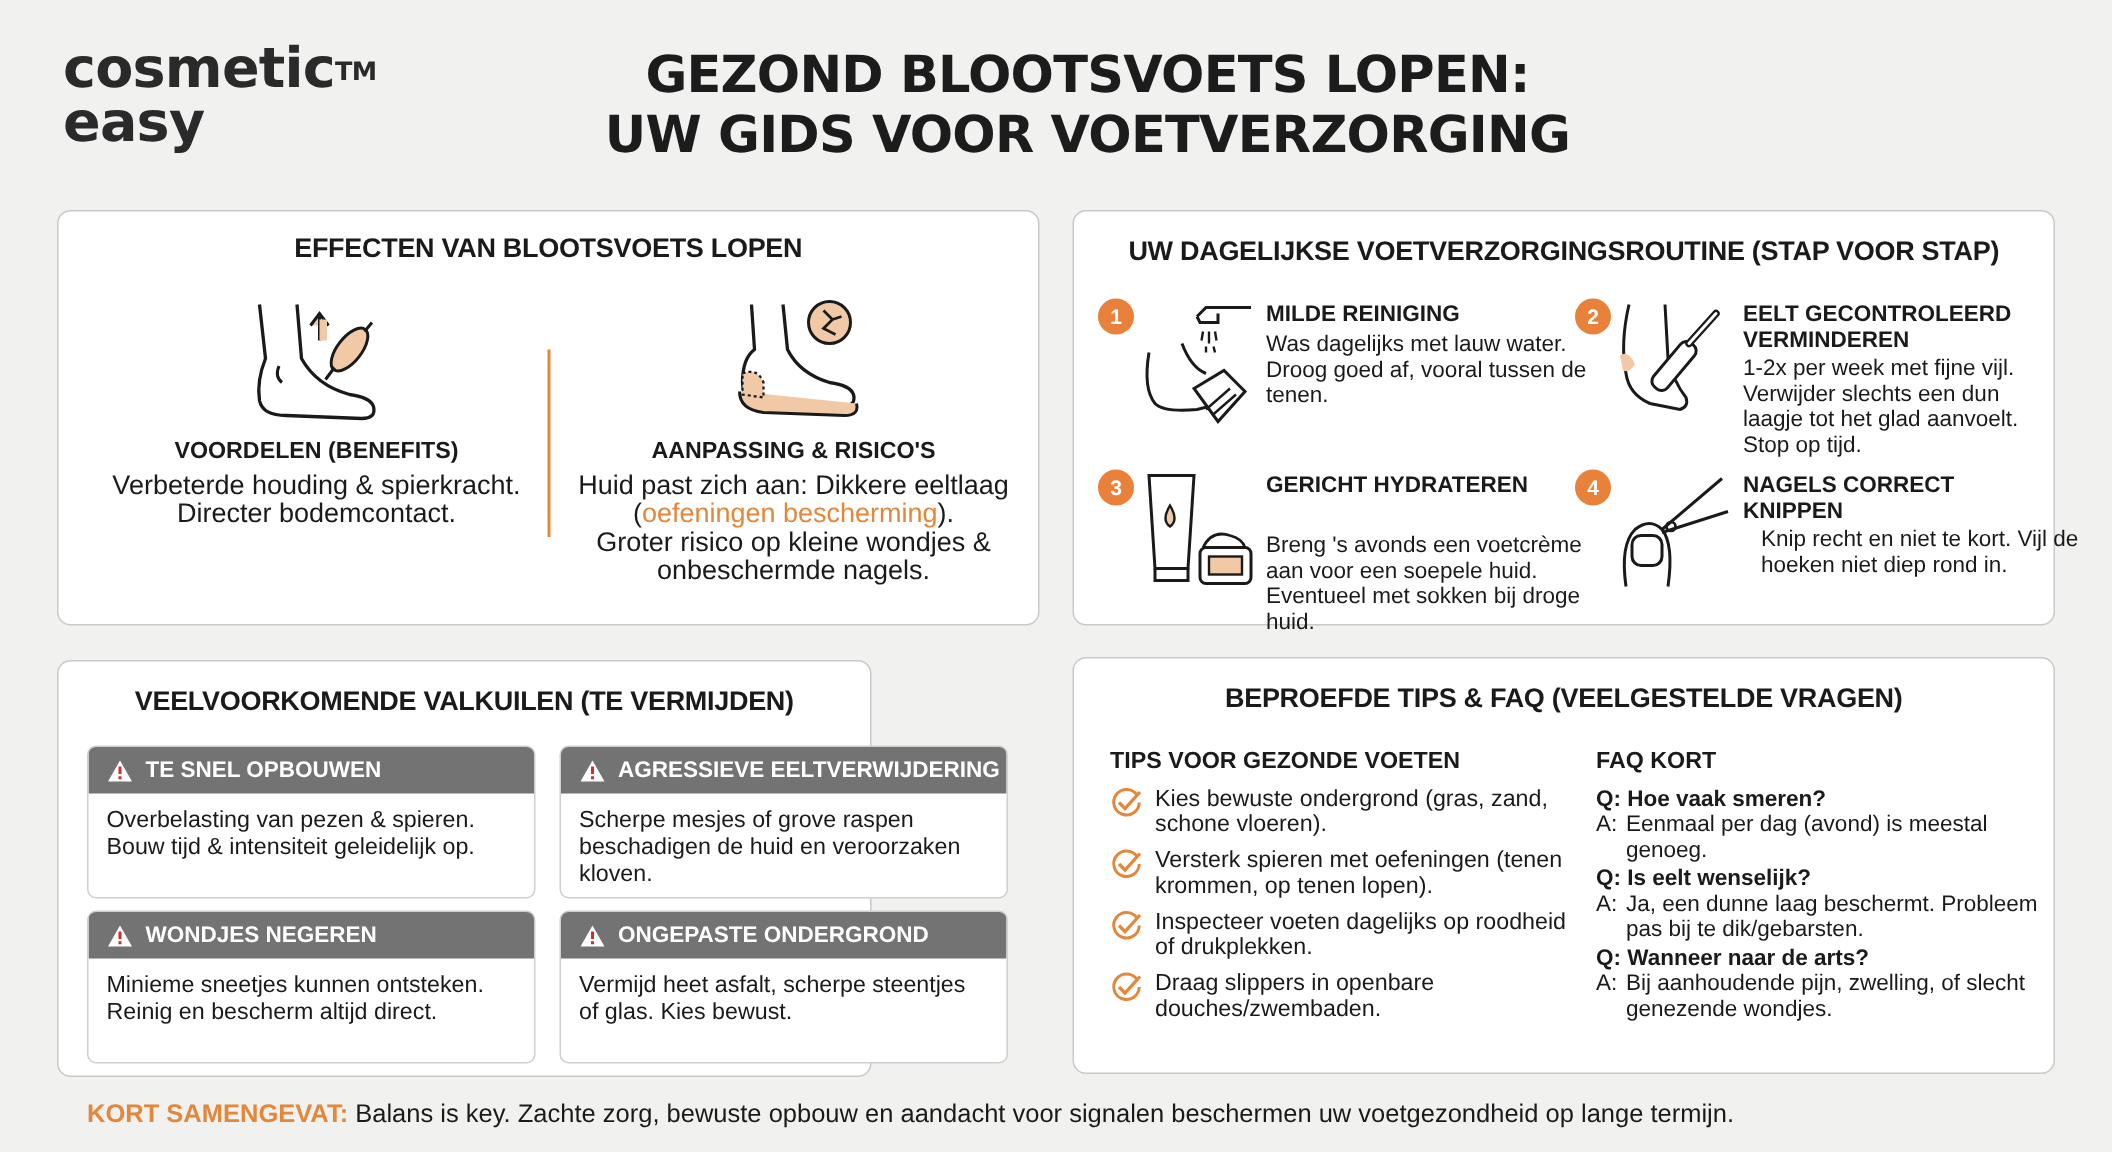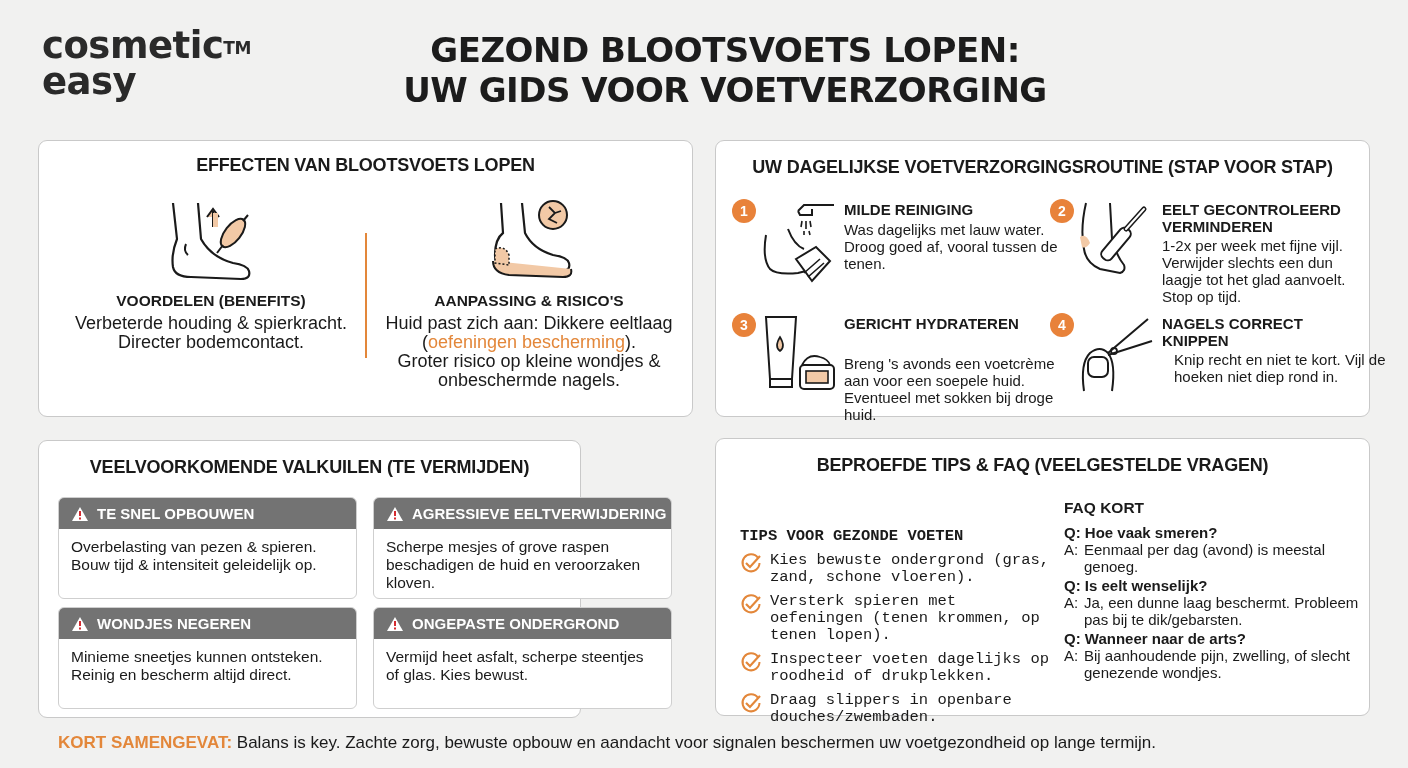--- a/index.html
+++ b/index.html
@@ -57,21 +57,21 @@
     position: absolute; width: 299px; height: 102px; border: 1.5px solid #cfcfcf;
     border-radius: 6px; overflow: hidden; background: #fff; font-family: "Liberation Sans", sans-serif;
   }
   .pit-head {
     height: 31px; background: #737373; color: #fff; font-weight: bold;
     font-size: 15px; line-height: 31px; padding-left: 12px; display: flex; align-items: center;
   }
   .pit-head .warn { margin-right: 8px; }
   .pit p { font-size: 15.5px; line-height: 18px; padding: 9px 12px 0 12px; }
 
-  .tips { position: absolute; left: 24px; top: 60px; width: 310px; font-family: Liberation Mono, monospace; margin-top: 28px; }
+  .tips { position: absolute; left: 24px; top: 60px; width: 310px; font-family: Liberation Sans, sans-serif; }
   .tips h4, .faq h4 { font-size: 15.5px; font-weight: bold; margin-bottom: 7px; }
   .tip { display: flex; margin-bottom: 7px; font-size: 15.5px; line-height: 17px; }
   .tip .chk { flex: 0 0 22px; margin-right: 8px; margin-top: 0px; }
   .faq { position: absolute; left: 348px; top: 60px; width: 300px; font-family: "Liberation Sans", sans-serif; }
   .faq .q { font-weight: bold; font-size: 15px; line-height: 17px; margin-top: 2px; }
   .faq .a { display: flex; font-size: 15px; line-height: 17px; }
   .faq .a .al { flex: 0 0 20px; }
 
   .summary {
     position: absolute; left: 58px; top: 733px; font-size: 17px; font-family: "Liberation Sans", sans-serif;

